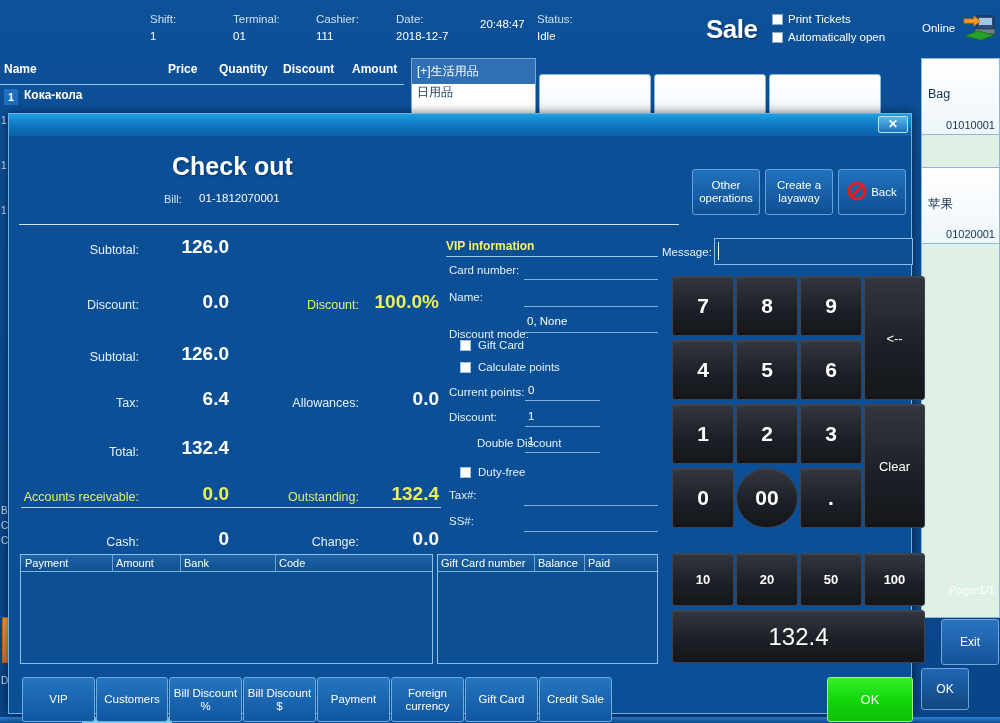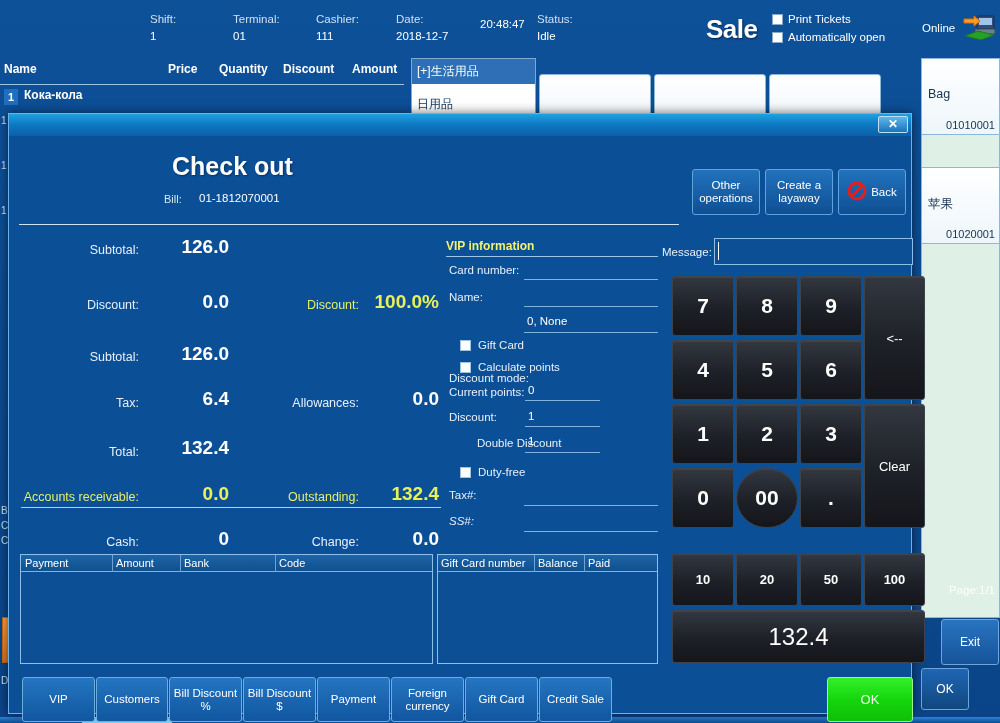--- a/index.html
+++ b/index.html
@@ -40,21 +40,21 @@
   .grid-rule { position:absolute; left:0; top:84px; width:404px; height:1px; background:#9dc4e6; }
   .grid-row1 { position:absolute; left:0; top:88px; width:404px; height:20px; color:#ffffff; font-size:12px; font-weight:bold; }
   .grid-rownum {
     position:absolute; left:4px; top:89px; width:14px; height:16px;
     background:#1f6ec0; color:#fff; font-size:11px; text-align:center; line-height:16px; font-weight:bold;
   }
 
   
   .cat-list { position:absolute; left:411px; top:58px; width:125px; height:65px; background:#ffffff; border:1px solid #7fa8cd; }
   .cat-item-sel { background:#2f6fb5; color:#ffffff; font-size:12px; padding:4px 5px; }
-  .cat-item { color:#123a63; font-size:12px; padding:12px 5px; }
+  .cat-item { color:#123a63; font-size:12px; padding:0 5px; }
 
   
   .ptile {
     position:absolute; top:74px; height:65px;
     background:linear-gradient(180deg,#ffffff 0%, #f3f8fc 60%, #e2eef7 100%);
     border:1px solid #8fb7d8; border-radius:3px;
     color:#16324f; font-size:12.5px;
   }
   .ptile .nm { position:absolute; left:0; right:0; top:36px; text-align:center; }
 
@@ -359,21 +359,21 @@
       <div class="vip-rule"></div>
 
       <div class="fl" style="left:440px;top:128px;">Card number:</div>
       <div class="fline" style="left:515px;top:143px;width:134px;"></div>
       <div class="fval" style="left:518px;top:128px;"></div>
 
       <div class="fl" style="left:440px;top:155px;">Name:</div>
       <div class="fline" style="left:515px;top:170px;width:134px;"></div>
       <div class="fval" style="left:518px;top:155px;"></div>
 
-      <div class="fl" style="left:440px;top:192px;margin-top:44px;">Discount mode:</div>
+      <div class="fl" style="left:440px;top:192px;">Discount mode:</div>
       <div class="fline" style="left:515px;top:196px;width:134px;"></div>
       <div class="fval" style="left:518px;top:179px;">0, None</div>
 
       <div class="vcbox" style="left:451px;top:204px;"></div>
       <div class="fl" style="left:469px;top:203px;">Gift Card</div>
 
       <div class="vcbox" style="left:451px;top:226px;"></div>
       <div class="fl" style="left:469px;top:225px;">Calculate points</div>
 
       <div class="fl" style="left:440px;top:250px;">Current points:</div>
@@ -388,21 +388,21 @@
       <div class="fline" style="left:516px;top:316px;width:75px;"></div>
       <div class="fval" style="left:519px;top:299px;">1</div>
 
       <div class="vcbox" style="left:451px;top:331px;"></div>
       <div class="fl" style="left:469px;top:330px;">Duty-free</div>
 
       <div class="fl" style="left:440px;top:353px;">Tax#:</div>
       <div class="fline" style="left:515px;top:369px;width:134px;"></div>
       <div class="fval" style="left:518px;top:353px;"></div>
 
-      <div class="fl" style="left:440px;top:379px;font-style:italic;">SS#:</div>
+      <div class="fl" style="left:440px;top:379px;">SS#:</div>
       <div class="fline" style="left:515px;top:395px;width:134px;"></div>
       <div class="fval" style="left:518px;top:379px;"></div>
 
       <div class="msg-lbl">Message:</div>
       <div class="msg-input">
         
       </div>
       <div class="msg-caret"></div>
 
       <div class="kp" style="left:663px;top:140px;width:62px;height:60px;">7</div>

